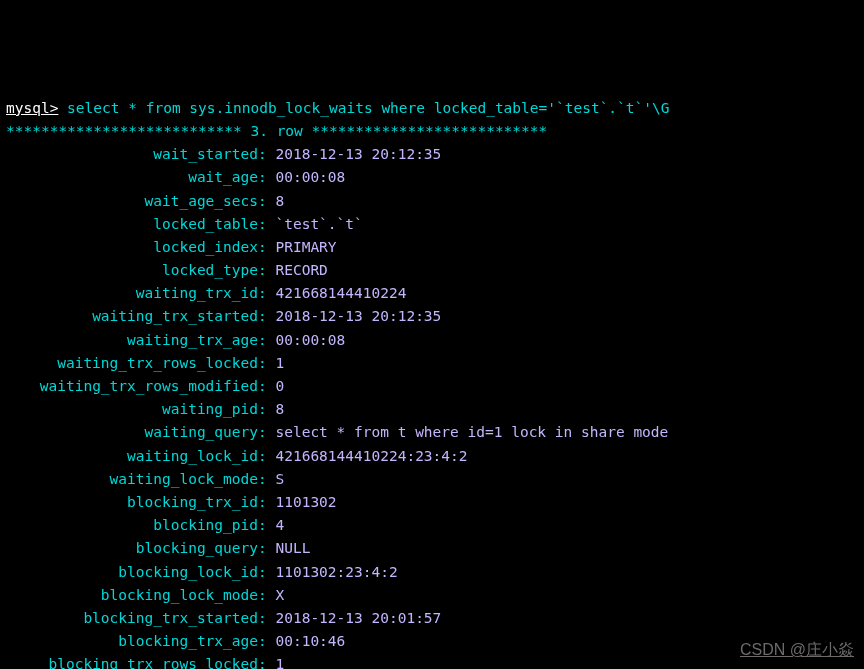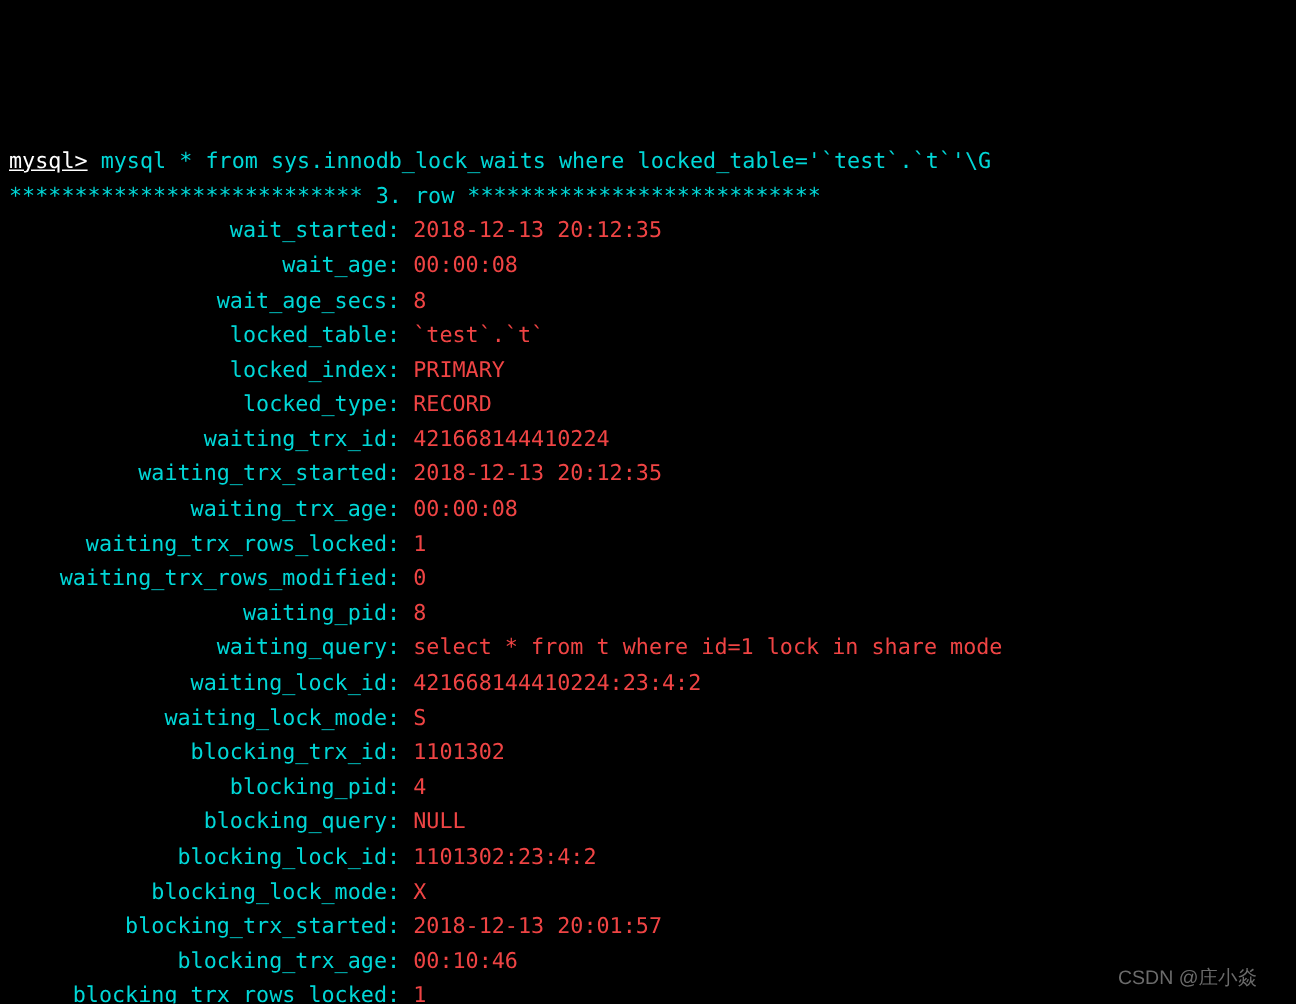--- a/index.html
+++ b/index.html
@@ -36,37 +36,38 @@
     .field-name {
       color: #00d7d7;
       display: inline-block;
       width: 252px;
       text-align: right;
     }
     .colon {
       color: #00d7d7;
     }
     .field-value {
-      color: #ef4444;
+      color: #c4b5fd;
     }
     .watermark {
       position: absolute;
       bottom: 6px;
-      right: 26px;
+      right: 10px;
       color: #999999;
-      font-size: 13px;
+      font-size: 16px;
       font-family: sans-serif;
       opacity: 0.7;
+      text-decoration: underline;
     }
   </style>
 </head>
 <body>
 
 
 
-<div><span class="prompt">mysql&gt;</span><span class="query"> mysql * from sys.innodb_lock_waits where locked_table='`test`.`t`'\G</span>
+<div><span class="prompt">mysql&gt;</span><span class="query"> select * from sys.innodb_lock_waits where locked_table='`test`.`t`'\G</span>
 <span class="row-sep"><span>*************************** </span><span>3. row</span><span> ***************************</span></span>
 <span class="field-row"><span class="field-name">wait_started</span><span class="colon">: </span><span class="field-value">2018-12-13 20:12:35</span></span><span class="field-row"><span class="field-name">wait_age</span><span class="colon">: </span><span class="field-value">00:00:08</span></span><span class="field-row"><span class="field-name">wait_age_secs</span><span class="colon">: </span><span class="field-value">8</span></span><span class="field-row"><span class="field-name">locked_table</span><span class="colon">: </span><span class="field-value">`test`.`t`</span></span><span class="field-row"><span class="field-name">locked_index</span><span class="colon">: </span><span class="field-value">PRIMARY</span></span><span class="field-row"><span class="field-name">locked_type</span><span class="colon">: </span><span class="field-value">RECORD</span></span><span class="field-row"><span class="field-name">waiting_trx_id</span><span class="colon">: </span><span class="field-value">421668144410224</span></span><span class="field-row"><span class="field-name">waiting_trx_started</span><span class="colon">: </span><span class="field-value">2018-12-13 20:12:35</span></span><span class="field-row"><span class="field-name">waiting_trx_age</span><span class="colon">: </span><span class="field-value">00:00:08</span></span><span class="field-row"><span class="field-name">waiting_trx_rows_locked</span><span class="colon">: </span><span class="field-value">1</span></span><span class="field-row"><span class="field-name">waiting_trx_rows_modified</span><span class="colon">: </span><span class="field-value">0</span></span><span class="field-row"><span class="field-name">waiting_pid</span><span class="colon">: </span><span class="field-value">8</span></span><span class="field-row"><span class="field-name">waiting_query</span><span class="colon">: </span><span class="field-value">select * from t where id=1 lock in share mode</span></span><span class="field-row"><span class="field-name">waiting_lock_id</span><span class="colon">: </span><span class="field-value">421668144410224:23:4:2</span></span><span class="field-row"><span class="field-name">waiting_lock_mode</span><span class="colon">: </span><span class="field-value">S</span></span><span class="field-row"><span class="field-name">blocking_trx_id</span><span class="colon">: </span><span class="field-value">1101302</span></span><span class="field-row"><span class="field-name">blocking_pid</span><span class="colon">: </span><span class="field-value">4</span></span><span class="field-row"><span class="field-name">blocking_query</span><span class="colon">: </span><span class="field-value">NULL</span></span><span class="field-row"><span class="field-name">blocking_lock_id</span><span class="colon">: </span><span class="field-value">1101302:23:4:2</span></span><span class="field-row"><span class="field-name">blocking_lock_mode</span><span class="colon">: </span><span class="field-value">X</span></span><span class="field-row"><span class="field-name">blocking_trx_started</span><span class="colon">: </span><span class="field-value">2018-12-13 20:01:57</span></span><span class="field-row"><span class="field-name">blocking_trx_age</span><span class="colon">: </span><span class="field-value">00:10:46</span></span><span class="field-row"><span class="field-name">blocking_trx_rows_locked</span><span class="colon">: </span><span class="field-value">1</span></span></div>
 
 <div class="watermark">CSDN @庄小焱</div>
 
 
 
 
 </body></html>

